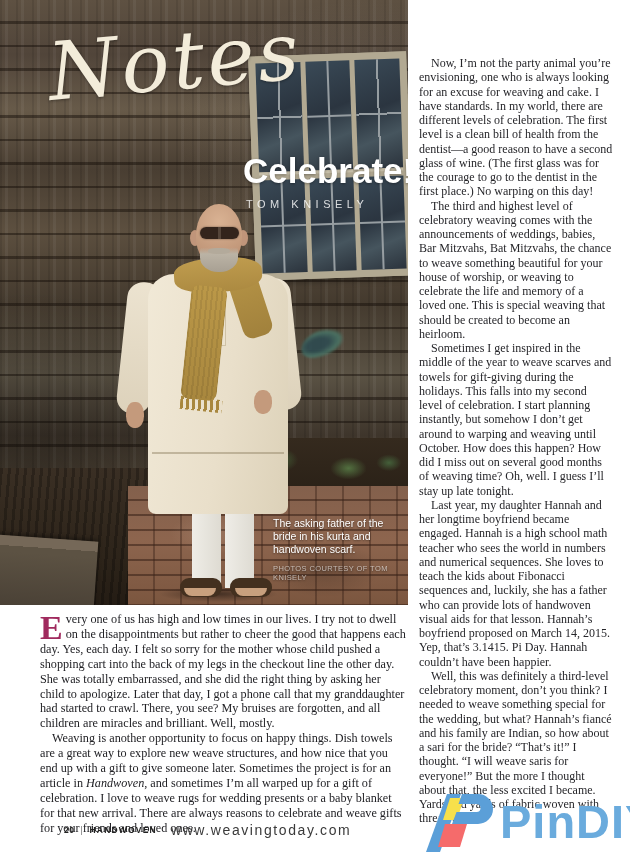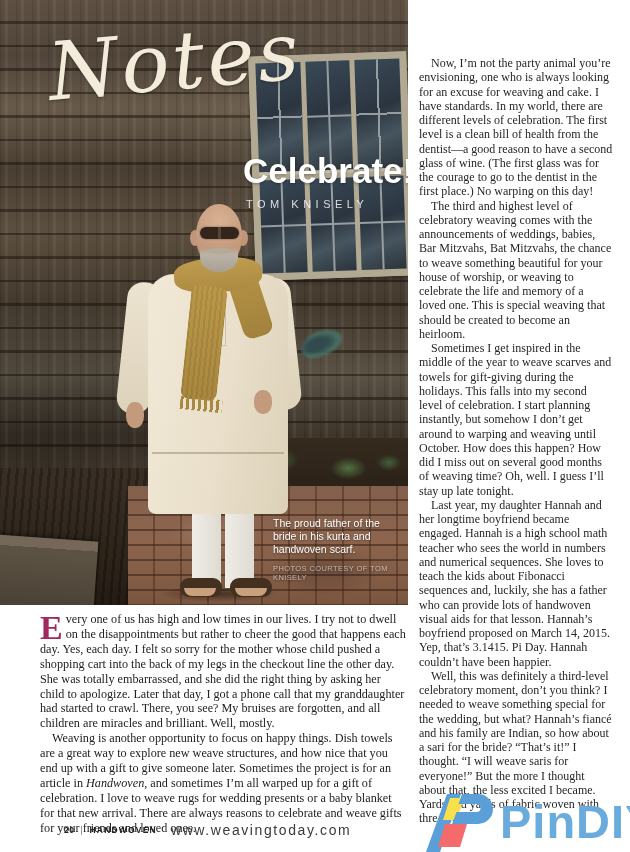--- a/index.html
+++ b/index.html
@@ -195,21 +195,21 @@
     <div class="glasses"></div>
     <div class="beard"></div>
     <div class="mustache"></div>
   </div>
 
   <div class="t-notes">Notes</div>
   <div class="headline">Celebrate!</div>
   <div class="byline">TOM KNISELY</div>
 
   <div class="caption">
-    <span>The proud father of the bride in his </span><span class="it">kurta</span><span> and handwoven scarf.</span>
+    <span>The asking father of the bride in his </span><span class="it">kurta</span><span> and handwoven scarf.</span>
     <div class="credit">PHOTOS COURTESY OF TOM KNISELY</div>
   </div>
 </div>
 
 <div class="col-right">
   <p>Now, I’m not the party animal you’re envisioning, one who is always looking for an excuse for weaving and cake. I have standards. In my world, there are different levels of celebration. The first level is a clean bill of health from the dentist—a good reason to have a second glass of wine. (The first glass was for the courage to go to the dentist in the first place.) No warping on this day!</p>
   <p>The third and highest level of celebratory weaving comes with the announcements of weddings, babies, Bar Mitzvahs, Bat Mitzvahs, the chance to weave something beautiful for your house of worship, or weaving to celebrate the life and memory of a loved one. This is special weaving that should be created to become an heirloom.</p>
   <p>Sometimes I get inspired in the middle of the year to weave scarves and towels for gift-giving during the holidays. This falls into my second level of celebration. I start planning instantly, but somehow I don’t get around to warping and weaving until October. How does this happen? How did I miss out on several good months of weaving time? Oh, well. I guess I’ll stay up late tonight.</p>
   <p>Last year, my daughter Hannah and her longtime boyfriend became engaged. Hannah is a high school math teacher who sees the world in numbers and numerical sequences. She loves to teach the kids about Fibonacci sequences and, luckily, she has a father who can provide lots of handwoven visual aids for that lesson. Hannah’s boyfriend proposed on March 14, 2015. Yep, that’s 3.1415. Pi Day. Hannah couldn’t have been happier.</p>
   <p>Well, this was definitely a third-level celebratory moment, don’t you think? I needed to weave something special for the wedding, but what? Hannah’s fiancé and his family are Indian, so how about a sari for the bride? “That’s it!” I thought. “I will weave saris for everyone!” But the more I thought about that, the less excited I became. Yards and yards of fabric woven with thread the</p>

